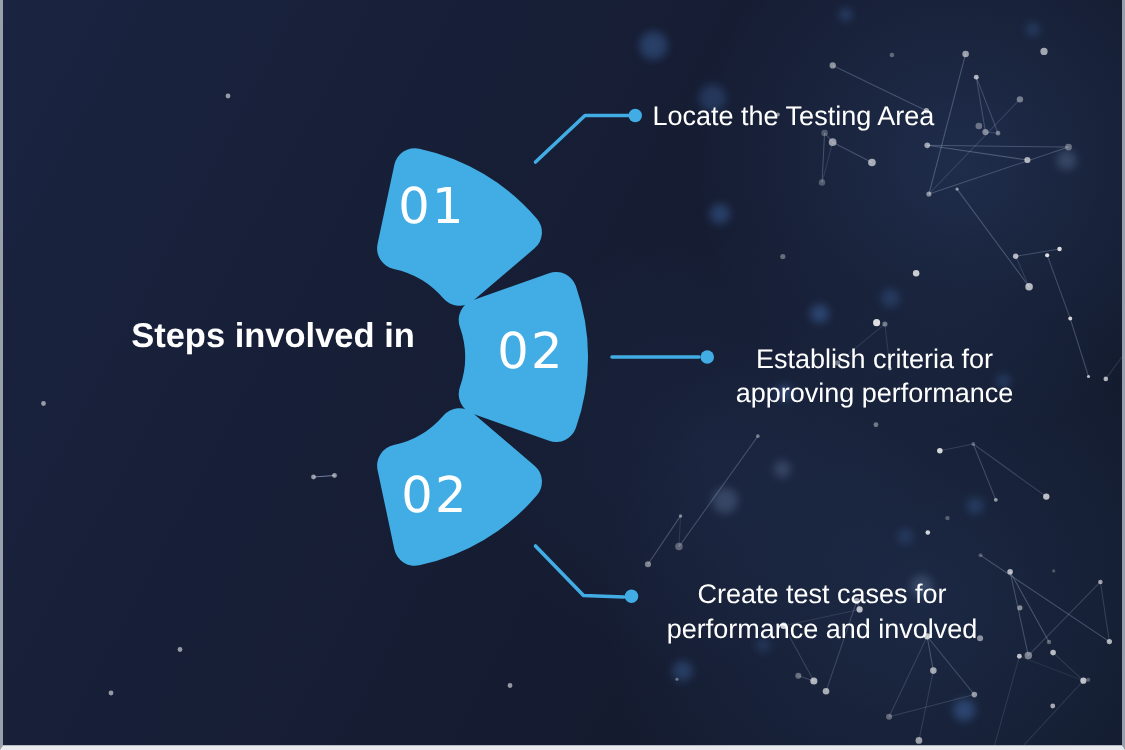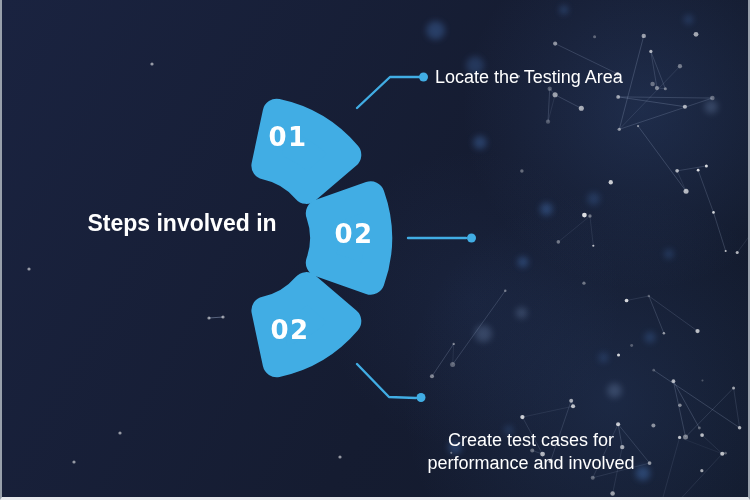--- a/index.html
+++ b/index.html
@@ -17,21 +17,21 @@
       radial-gradient(circle at 610px 400px, rgba(72,112,182,0.16), transparent 210px),
       radial-gradient(circle at 470px 300px, rgba(60,95,160,0.10), transparent 150px),
       linear-gradient(118deg, #1a2340 0%, #151c31 58%, #121a2c 100%);
   }
   svg.layer { position:absolute; left:0; top:0; width:746px; height:497px; }
   .seg { fill:var(--accent); stroke:var(--accent); stroke-width:28; stroke-linejoin:round; }
   .conn { fill:none; stroke:var(--accent); stroke-width:2.4; stroke-linecap:round; stroke-linejoin:round; }
   .conn-dot { fill:var(--accent); }
   .num {
     position:absolute; transform:translate(-50%,-50%);
-    color:var(--text); font-weight:bold; font-size:26px;
+    color:var(--text); font-weight:normal; font-size:33px;
     letter-spacing:1.5px; z-index:3;
     font-family:"DejaVu Sans", sans-serif;
   }
   .label {
     position:absolute; color:var(--text); font-size:18px;
     line-height:23px; z-index:3; white-space:nowrap;
   }
   .label.centered { text-align:center; white-space:normal; }
   .label span { display:block; }
   .title {
@@ -223,18 +223,22 @@
   <div class="num" style="left:352px; top:234px;">02</div>
   <div class="num" style="left:288px; top:330px;">02</div>
 
   <div class="title">
     <span>Steps involved in</span>
   </div>
 
   <div class="label" style="left:433px; top:66px;">
     <span>Locate the Testing Area</span>
   </div>
-  <div class="label centered" style="left:389px; top:385px; width:280px;margin-top:44px;">
+  <div class="label centered" style="left:441px; top:228px; width:280px;">
+    <span>Establish criteria for</span>
+    <span>approving performance</span>
+  </div>
+  <div class="label centered" style="left:406px; top:385px; width:280px;">
     <span>Create test cases for</span>
     <span>performance and involved</span>
   </div>
 
 </div>
 
 </body></html>

